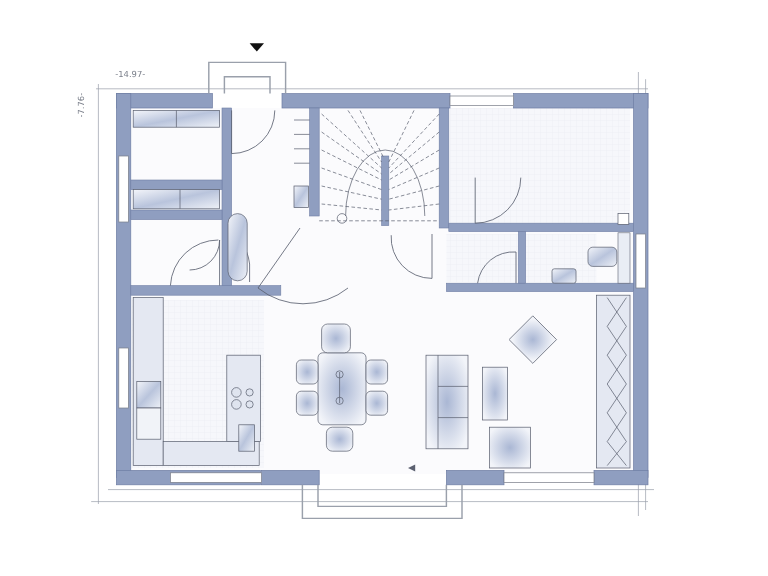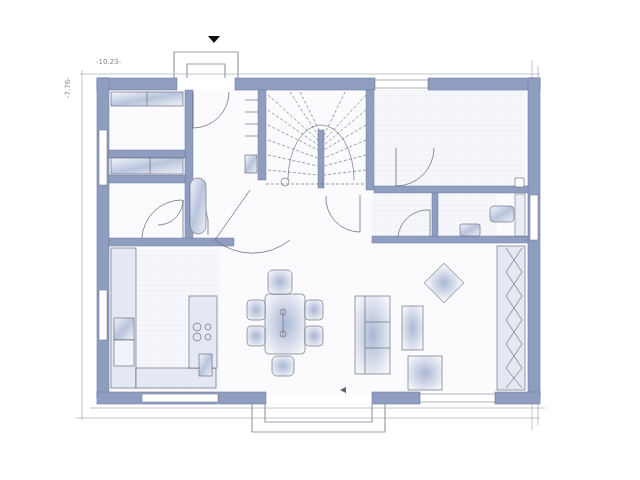--- a/index.html
+++ b/index.html
@@ -187,21 +187,21 @@
 
     <g stroke="#5b6070" stroke-width="0.6" fill="#e4e8f2">
       <rect x="497" y="246" width="28" height="144"></rect>
       <path d="M506 248 L522 272 M522 248 L506 272 M506 272 L522 296 M522 272 L506 296 M506 296 L522 320 M522 296 L506 320 M506 320 L522 344 M522 320 L506 344 M506 344 L522 368 M522 344 L506 368 M506 368 L522 388 M522 368 L506 388" fill="none"></path>
     </g>
     <polygon points="340,390 346,387 346,393" fill="#5b6070"></polygon>
   </svg>
 
   <div class="entry-arrow"></div>
 
-  <div class="dim" style="left:96px;top:58px;">-10.23-</div>
+  <div class="dim" style="left:96px;top:58px;">-14.97-</div>
   <div class="dim" style="left:64px;top:98px;transform:rotate(-90deg);transform-origin:left top;">-7.76-</div>
 
   <div class="room">
     
     
   </div>
   <div class="room">
     
     
   </div>

